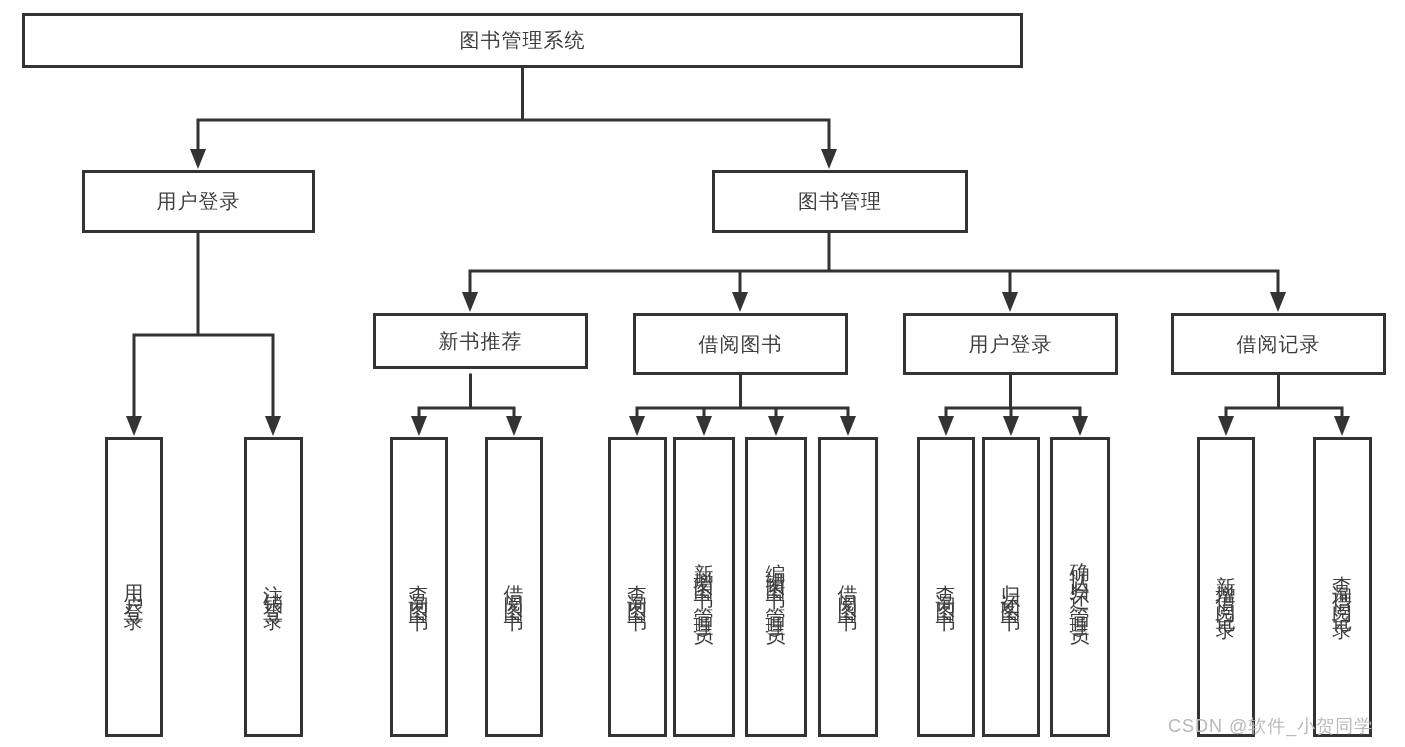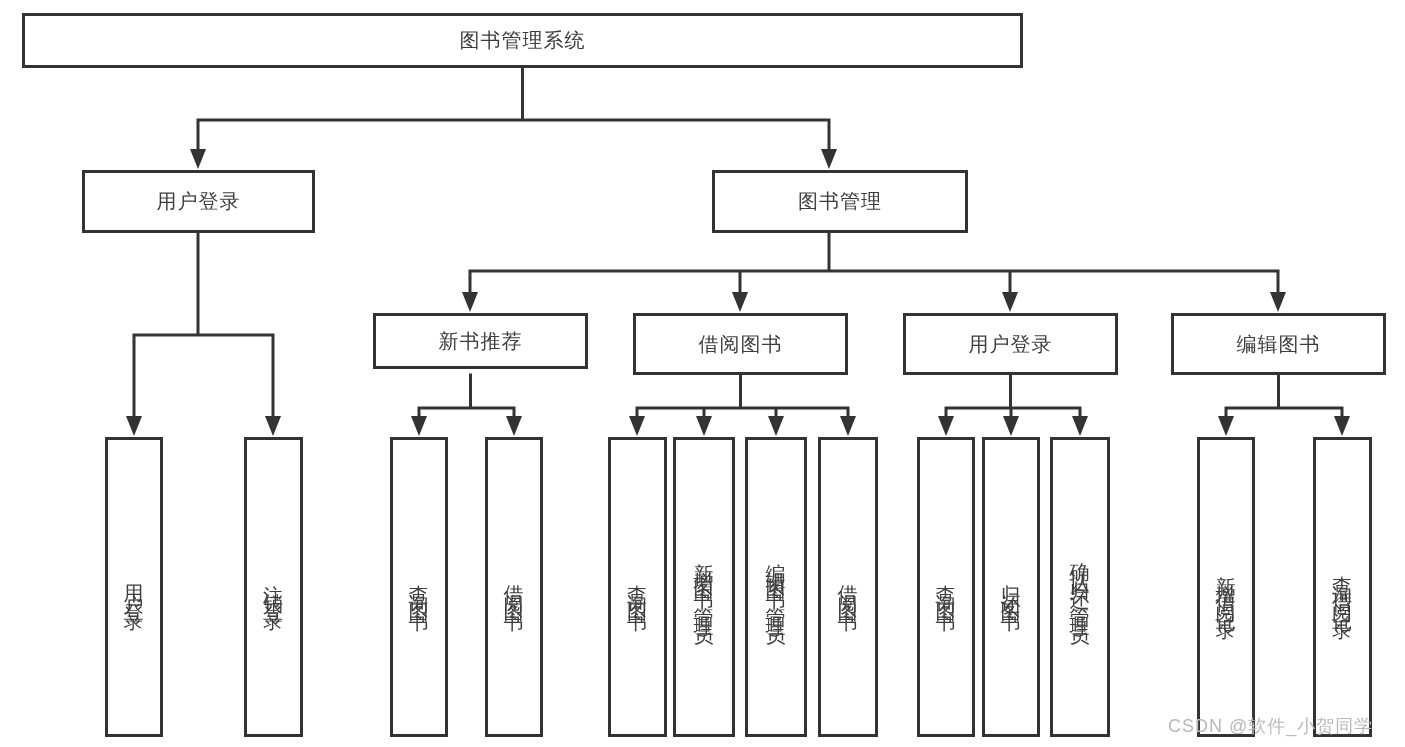--- a/index.html
+++ b/index.html
@@ -105,21 +105,21 @@
   <div class="node" style="left:373px;top:313px;width:215px;height:56px">
     <span>新书推荐</span>
   </div>
   <div class="node" style="left:633px;top:313px;width:215px;height:62px">
     <span>借阅图书</span>
   </div>
   <div class="node" style="left:903px;top:313px;width:215px;height:62px">
     <span>用户登录</span>
   </div>
   <div class="node" style="left:1171px;top:313px;width:215px;height:62px">
-    <span>编辑图书</span>
+    <span>借阅记录</span>
   </div>
 
   <div class="node leaf" style="left:105px;top:437px;width:58px;height:300px">
     <span>用户登录</span>
   </div>
   <div class="node leaf" style="left:244px;top:437px;width:59px;height:300px">
     <span>注销登录</span>
   </div>
 
   <div class="node leaf" style="left:390px;top:437px;width:58px;height:300px">

